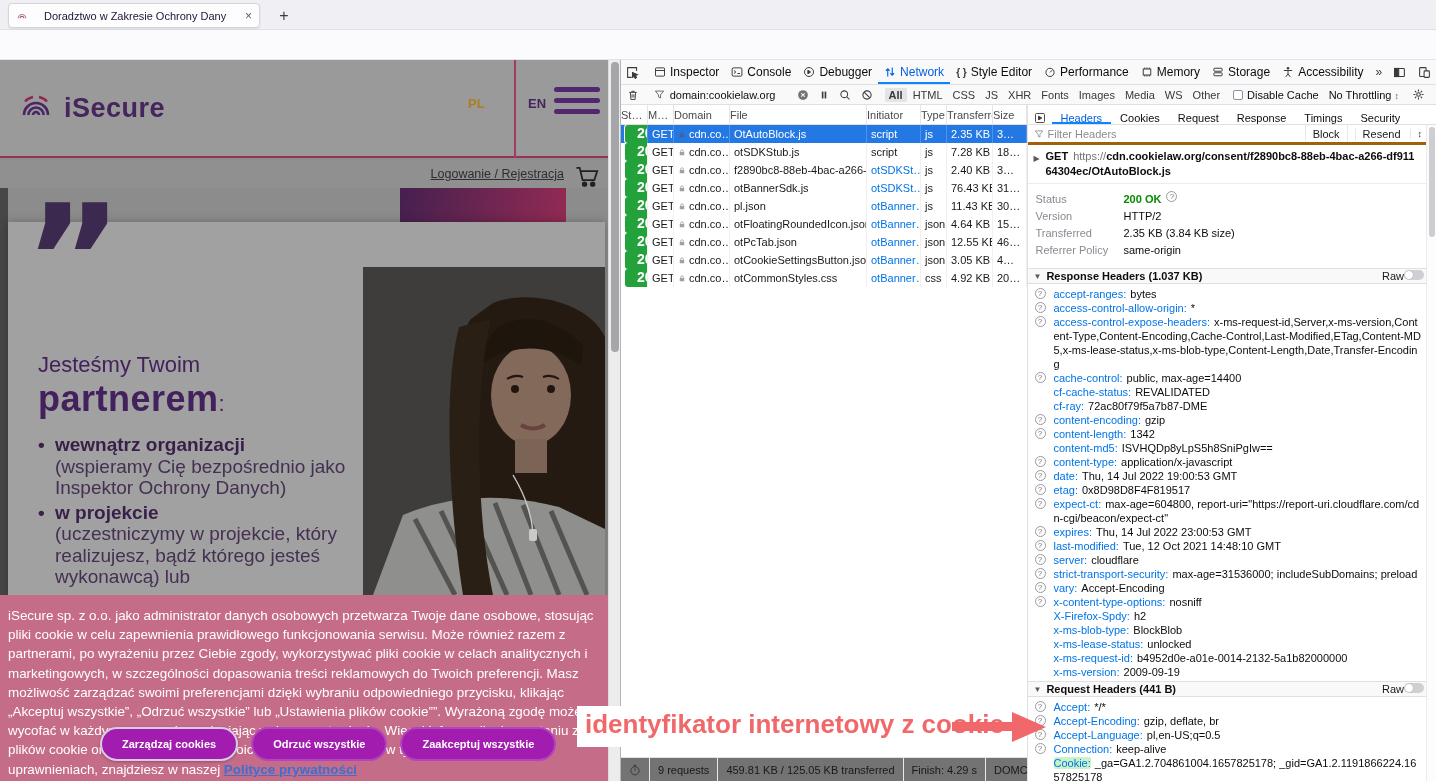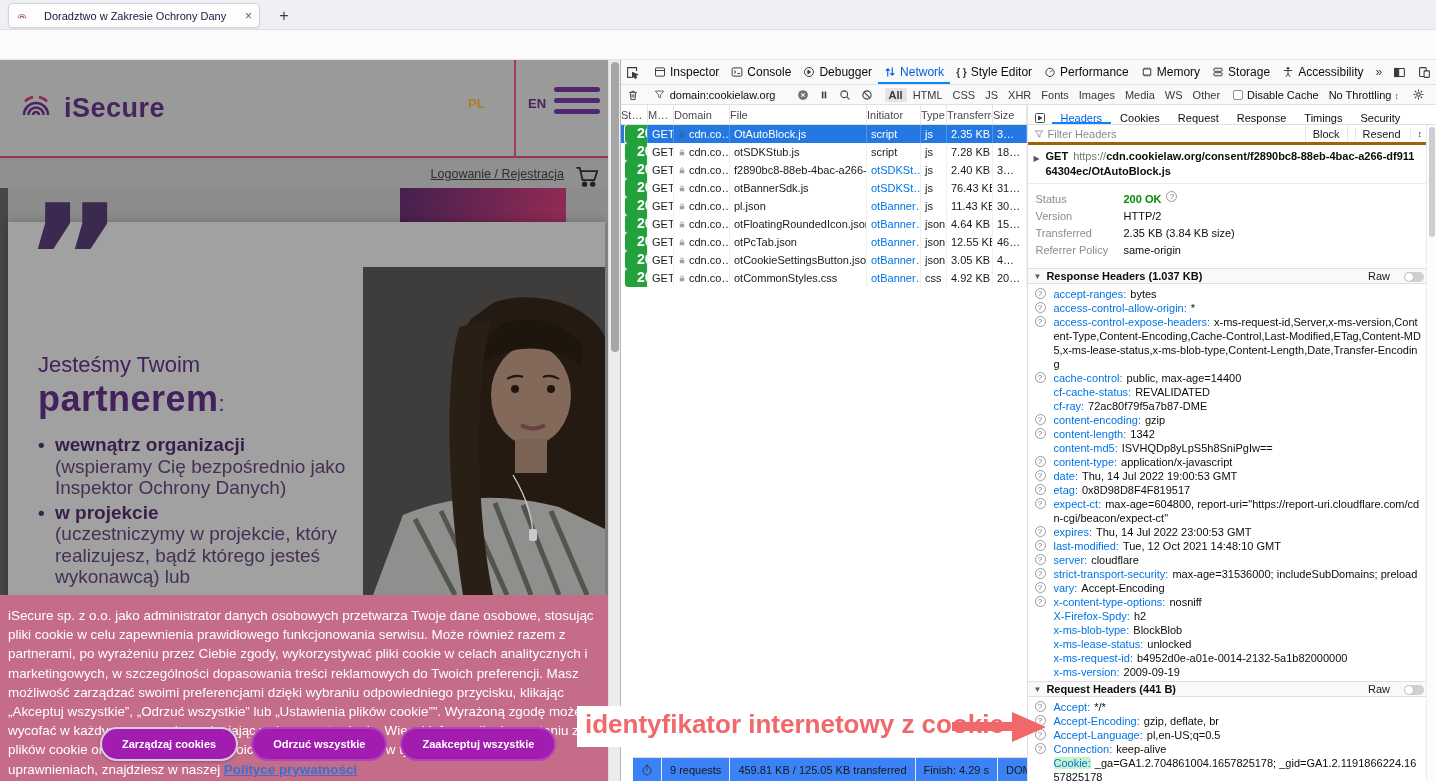--- a/index.html
+++ b/index.html
@@ -93,21 +93,21 @@
   #colheader{height:20px;display:grid;grid-template-columns:27px 26px 56px 137px 54px 26px 46px 34px;border-bottom:1px solid #e0e0e2;background:#fff}
   #colheader .hc{display:flex;align-items:center;border-right:1px solid #e6e6e9;color:#4a4a4f;overflow:hidden;white-space:nowrap}
   .nrow{height:18px;display:grid;grid-template-columns:27px 26px 56px 137px 54px 26px 46px 34px;background:#fff}
   .nrow .c{display:flex;align-items:center;padding-left:4px;border-right:1px solid #f0f0f2;overflow:hidden;white-space:nowrap;color:#18191a;gap:3px}
   .badge{background:#23a23c;color:#fff;font-size:14px;font-weight:bold;padding:1px 12px;border-radius:3px;line-height:1.1}
   .nrow.selected{background:#2478e4}
   .nrow.selected .c{color:#fff;border-right-color:rgba(255,255,255,.2)}
   .nrow.selected .badge{box-shadow:0 0 0 1px #fff}
   .nrow .in.link{color:#0074e8}
   .lockg svg{opacity:.55}
-  #statusbar{position:absolute;left:12px;bottom:0;width:406px;height:24px;background:#3b82f6;border-top:1px solid #e0e0e2;display:flex;align-items:center;overflow:hidden}
+  #statusbar{position:absolute;left:0;bottom:0;width:406px;height:24px;background:#737373;border-top:1px solid #e0e0e2;display:flex;align-items:center;overflow:hidden}
   #statusbar .sb{padding:0 8px;border-right:1px solid #e8e8ea;height:100%;display:flex;align-items:center;white-space:nowrap;color:#18191a}
   #statusbar .sb:last-child{border-right:none}
   #sb-dcl{color:#0074e8}
 
   #dt-right{position:relative;width:410px;height:676px;border-left:1px solid #e0e0e2;overflow:hidden}
   #dtabs{height:20px;display:flex;align-items:flex-end;border-bottom:1px solid #e0e0e2;background:#fff}
   #dtabs .lead{display:flex;align-items:center;padding:0 6px}
   .dtab{display:flex;align-items:center;padding:0 9px;color:#0c0c0d;white-space:nowrap}
   .dtab.active{color:#0060df;box-shadow:inset 0 -2px 0 #0a84ff}
   #hfilter{height:20px;display:flex;align-items:center;border-bottom:3px solid #a16207}
@@ -124,21 +124,21 @@
   #summary{padding:7px 8px 9px 8px}
   #summary .srow{display:flex;line-height:17px}
   #summary .sl{width:88px;color:#8a8a93;flex:none}
   #summary .sv{color:#0c0c0d}
   #summary .green{color:#058b00;font-weight:bold}
   .help{display:inline-flex;width:11px;height:11px;border:1px solid #9a9aa0;border-radius:50%;color:#73737a;font-size:8px;align-items:center;justify-content:center;flex:none}
   #summary .help{margin-left:5px;vertical-align:1px}
   .secbar{height:16px;background:#f9f9fa;border-top:1px solid #e0e0e2;border-bottom:1px solid #e0e0e2;display:flex;align-items:center}
   .secbar .car{font-size:8px;color:#57575c;margin:0 5px 0 6px}
   .secbar .st{font-weight:bold;color:#0c0c0d}
-  .secbar .raw{margin-left:auto;display:flex;align-items:flex-end;gap:14px;margin-right:2px;color:#18191a}
+  .secbar .raw{margin-left:auto;display:flex;align-items:flex-start;gap:0;margin-right:2px;color:#18191a}
   .toggle{width:20px;height:10px;border-radius:5px;background:#cfcfd4;position:relative}
   .toggle i{position:absolute;left:1px;top:1px;width:8px;height:8px;border-radius:50%;background:#fff;box-shadow:0 0 1px rgba(0,0,0,.4)}
   .hlist{padding:3px 0 2px 0}
   .hrow{position:relative;padding:0 4px 0 26px;line-height:14px;word-break:break-all}
   .hrow .help{position:absolute;left:7px;top:1px}
   .hname{color:#0074e8}
   .hname.hl{background:#c8f3c8;border-radius:2px}
   .hval{color:#0c0c0d;margin-left:4px}
   #rscroll{position:absolute;right:0;top:20px;bottom:0;width:10px;background:#fcfcfd;border-left:1px solid #ebebee}
   #rscroll .thumb{position:absolute;left:1.5px;top:2px;width:6px;height:110px;border-radius:3px;background:#cdcdd2}

